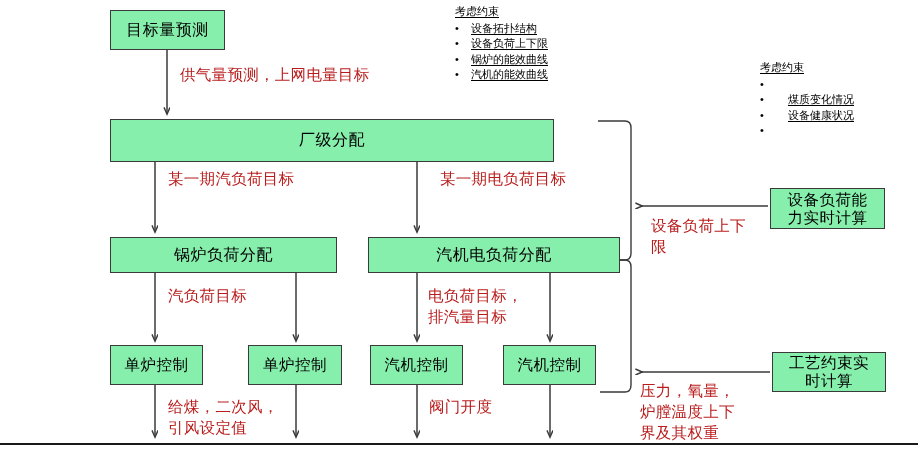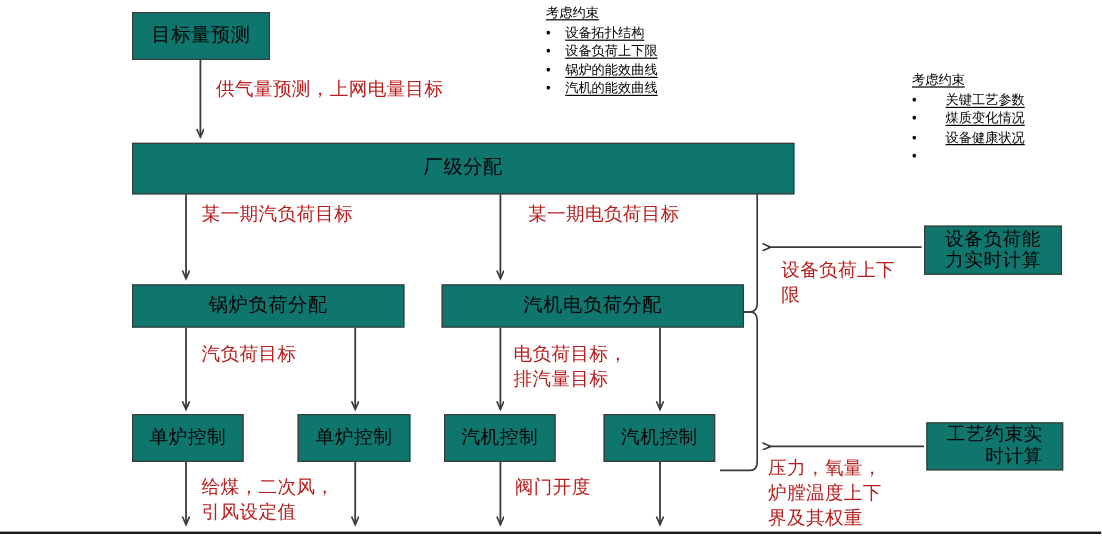--- a/index.html
+++ b/index.html
@@ -15,25 +15,25 @@
     position: relative;
     width: 918px;
     height: 451px;
     background: #ffffff;
     overflow: hidden;
   }
   .box {
     position: absolute;
     box-sizing: border-box;
     border: 1.4px solid #3a3a3a;
-    background: #0f766e;
+    background: #86efac;
     display: flex;
     align-items: center;
     justify-content: center;
-    text-align: right;
+    text-align: center;
     font-size: 16px;
     line-height: 1.15;
     color: #000;
     white-space: pre-line;
     letter-spacing: 0.5px;
   }
   .box.small {
     font-size: 15.5px;
     border-width: 1.6px;
   }
@@ -138,21 +138,21 @@
 
     <path class="ln-thin" d="M768,206 L640,206" marker-end="url(#arrowL)"></path>
 
     <path class="ln-thin" d="M598,260 L625,260 Q631,260 631,267 L631,385 Q631,392 625,392 L600,392"></path>
 
     <path class="ln-thin" d="M770,372 L640,372" marker-end="url(#arrowL)"></path>
   </svg>
 
   <div class="box" style="left:110px; top:10px; width:115px; height:40px;">目标量预测</div>
 
-  <div class="box" style="left:110px; top:119px; width:552px; height:43px;">厂级分配</div>
+  <div class="box" style="left:110px; top:119px; width:444px; height:43px;">厂级分配</div>
 
   <div class="box" style="left:110px; top:237px; width:227px; height:36px;">锅炉负荷分配</div>
 
   <div class="box" style="left:368px; top:237px; width:252px; height:36px;">汽机电负荷分配</div>
 
   <div class="box small" style="left:110px; top:345px; width:93px; height:40px;">单炉控制</div>
 
   <div class="box small" style="left:248px; top:345px; width:94px; height:40px;">单炉控制</div>
 
   <div class="box small" style="left:370px; top:345px; width:93px; height:40px;">汽机控制</div>
@@ -208,21 +208,20 @@
         <span class="ctext">汽机的能效曲线</span>
       </li>
     </ul>
   </div>
 
   <div class="clist wide" style="left:760px; top:60px;">
     <span class="ctitle">考虑约束</span>
     <ul>
       <li>
         <span class="bullet">•</span>
-        <span class="ctext">关键工艺参数</span>
       </li>
       <li>
         <span class="bullet">•</span>
         <span class="ctext">煤质变化情况</span>
       </li>
       <li>
         <span class="bullet">•</span>
         <span class="ctext">设备健康状况</span>
       </li>
       <li>

